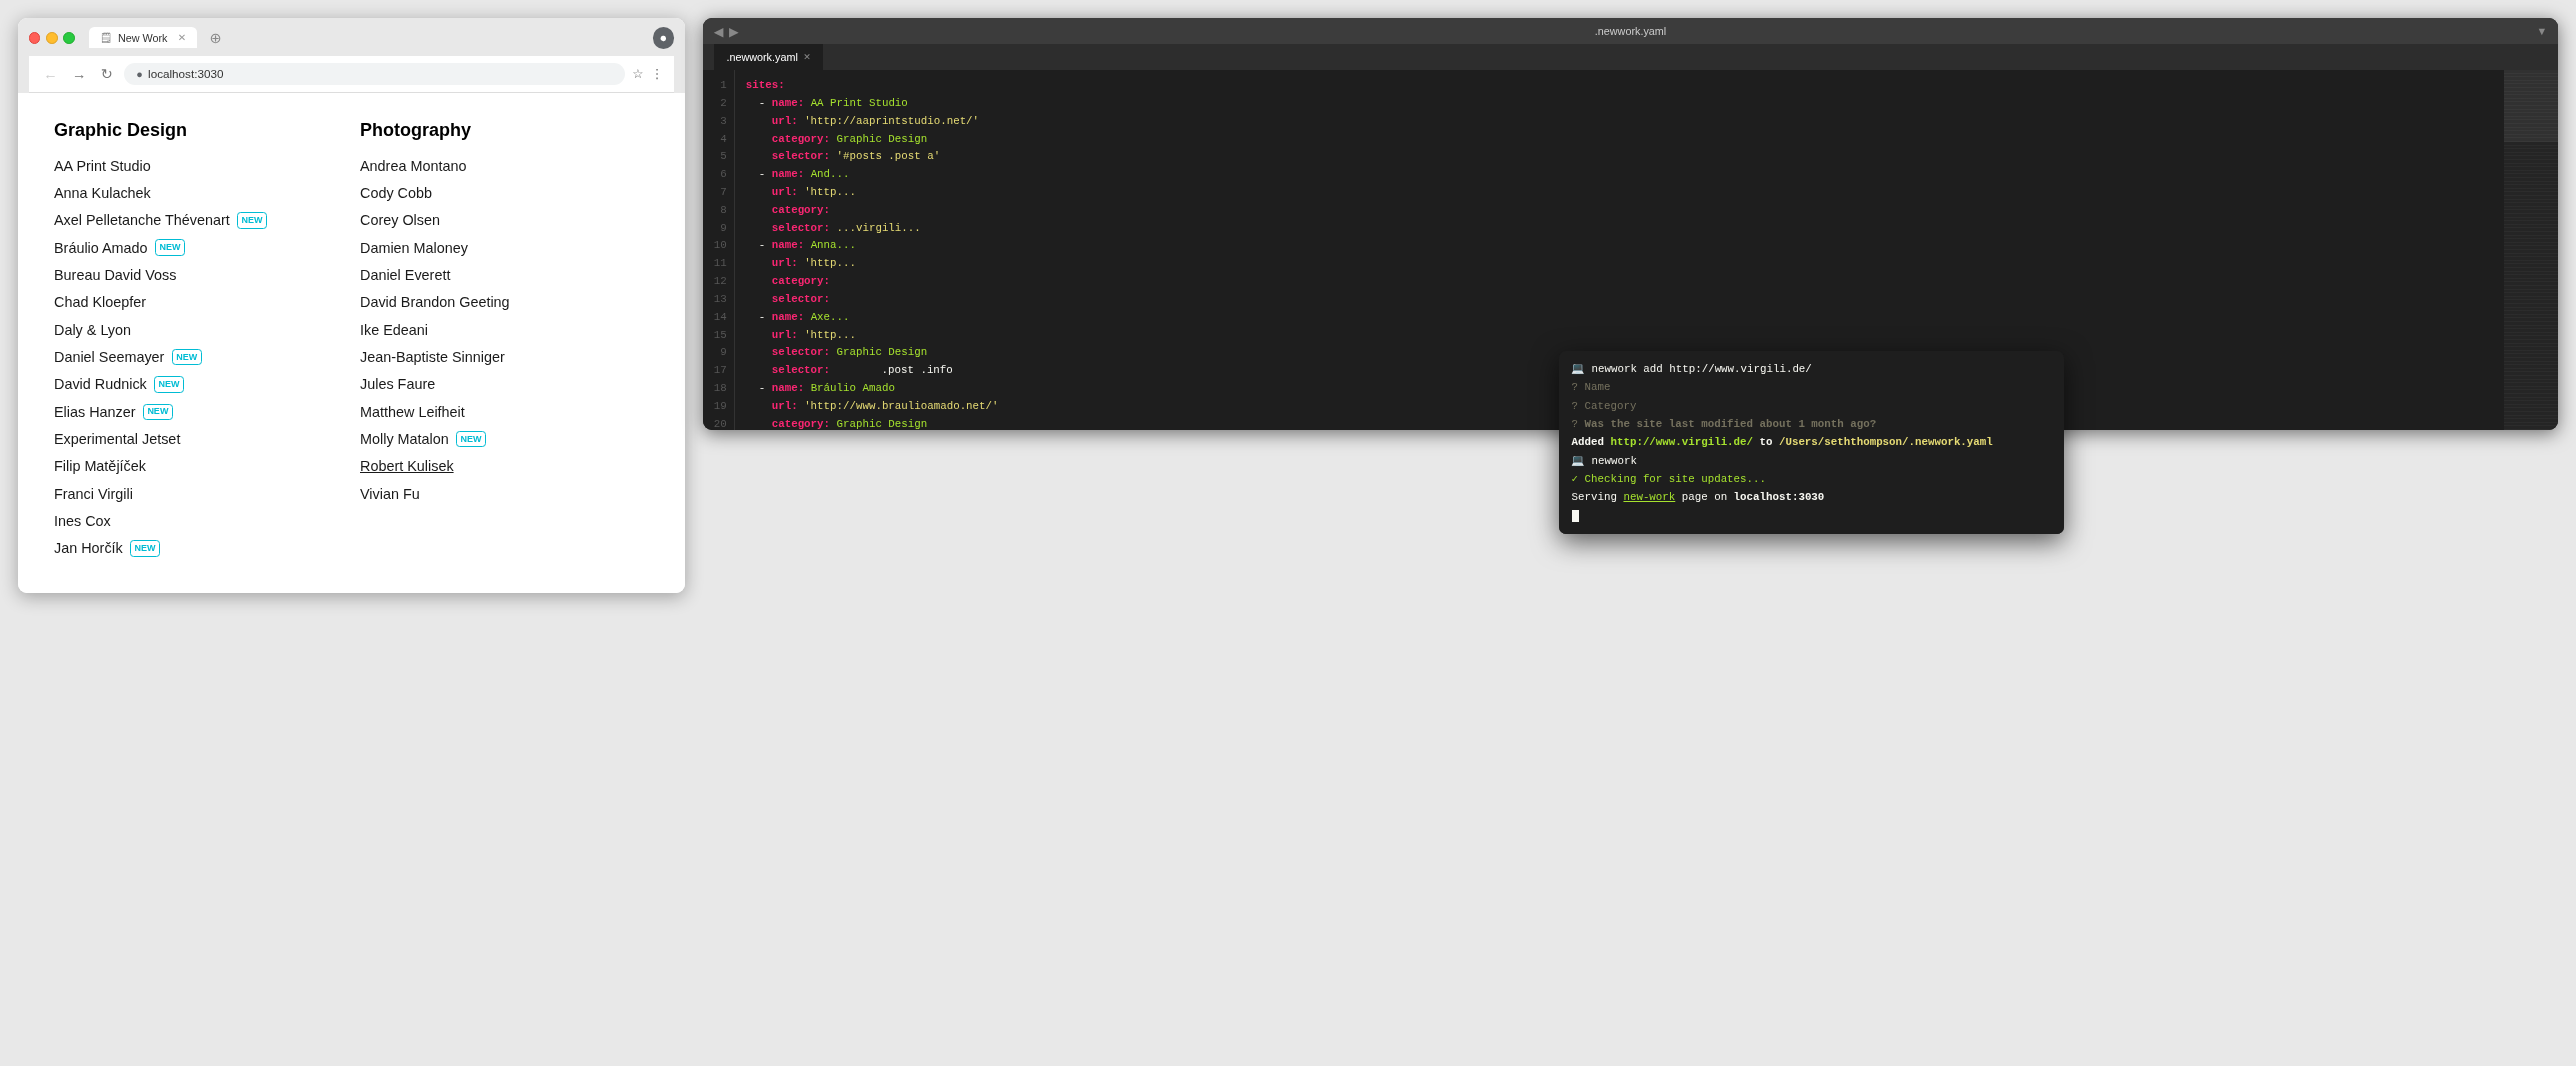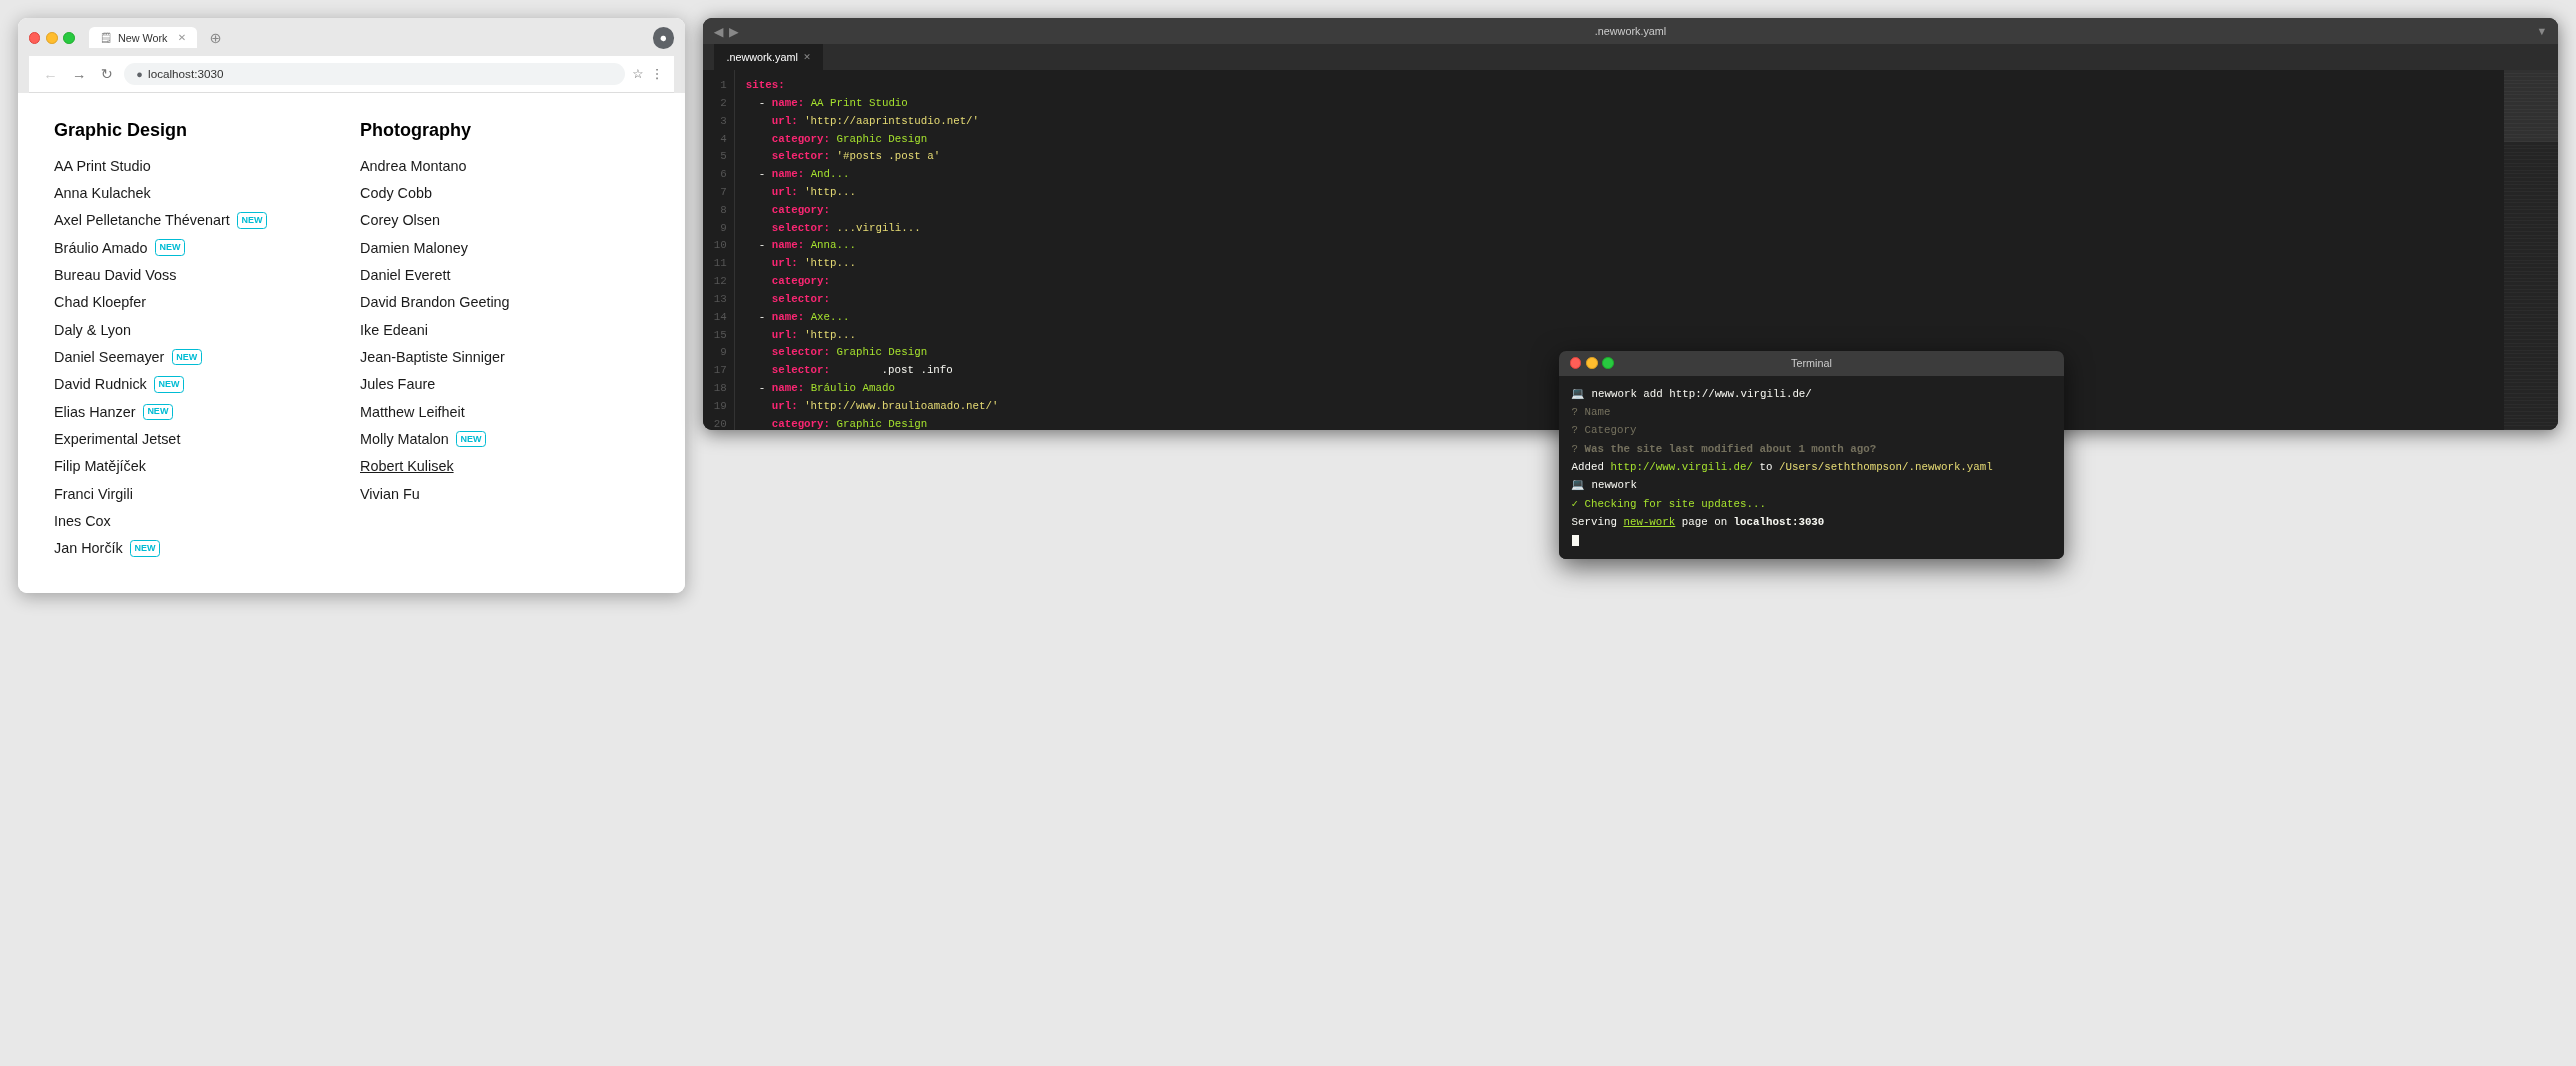--- a/index.html
+++ b/index.html
@@ -380,21 +380,21 @@
       padding: 9px 12.6px;
       line-height: 1.7;
       color: #f8f8f2;
       background: #1e1e1e;
     }
 
     .term-prompt { color: #7ec8e3; }
     .term-cmd { color: #f8f8f2; font-weight: normal; text-align: right; }
     .term-url { color: #a6e22e; }
     .term-question { color: #75715e; }
-    .term-added { color: #f8f8f2; }
+    .term-added { color: #f8f8f2; font-weight: bold; }
     .term-path { color: #e6db74; }
     .term-check { color: #a6e22e; }
     .term-serving { color: #f8f8f2; }
     .term-newwork { color: #a6e22e; text-decoration: underline; }
     .term-localhost { font-weight: bold; }
     .term-cursor {
       display: inline-block;
       width: 7.2px;
       height: 11.7px;
       background: #f8f8f2;
@@ -596,28 +596,20 @@
         </div>
       <div class="code-area" id="code-area"><span class="code-line"><span class="y-key">sites:</span></span><span class="code-line">  <span class="y-dash">-</span> <span class="y-key">name:</span> <span class="y-value">AA Print Studio</span></span><span class="code-line">    <span class="y-key">url:</span> <span class="y-string">'http://aaprintstudio.net/'</span></span><span class="code-line">    <span class="y-key">category:</span> <span class="y-value">Graphic Design</span></span><span class="code-line">    <span class="y-key">selector:</span> <span class="y-string">'#posts .post a'</span></span><span class="code-line">  <span class="y-dash">-</span> <span class="y-key">name:</span> <span class="y-value">And...</span></span><span class="code-line">    <span class="y-key">url:</span> <span class="y-string">'http...</span></span><span class="code-line">    <span class="y-key">category:</span></span><span class="code-line">    <span class="y-key">selector:</span> <span class="y-string">...virgili...</span></span><span class="code-line">  <span class="y-dash">-</span> <span class="y-key">name:</span> <span class="y-value">Anna...</span></span><span class="code-line">    <span class="y-key">url:</span> <span class="y-string">'http...</span></span><span class="code-line">    <span class="y-key">category:</span></span><span class="code-line">    <span class="y-key">selector:</span></span><span class="code-line">  <span class="y-dash">-</span> <span class="y-key">name:</span> <span class="y-value">Axe...</span></span><span class="code-line">    <span class="y-key">url:</span> <span class="y-string">'http...</span></span><span class="code-line">    <span class="y-key">selector:</span> <span class="y-value">Graphic Design</span></span><span class="code-line">    <span class="y-key">selector:</span> <span class="y-plain">.post .info</span></span><span class="code-line">  <span class="y-dash">-</span> <span class="y-key">name:</span> <span class="y-value">Bráulio Amado</span></span><span class="code-line">    <span class="y-key">url:</span> <span class="y-string">'http://www.braulioamado.net/'</span></span><span class="code-line">    <span class="y-key">category:</span> <span class="y-value">Graphic Design</span></span></div>
       <div class="minimap">
         <div class="minimap-content"></div>
         <div class="minimap-highlight"></div>
       </div>
     </div>
   </div>
 
   <div class="terminal-window">
-    <div class="terminal-titlebar">
-      <div class="term-traffic-lights">
-        <div class="traffic-light tl-red"></div>
-        <div class="traffic-light tl-yellow"></div>
-        <div class="traffic-light tl-green"></div>
-      </div>
-      <span class="terminal-title">Terminal</span>
-    </div>
     <div class="terminal-body" id="terminal-body">
         <div><span class="term-prompt">💻 </span><span class="term-cmd">newwork add http://www.virgili.de/</span></div>
 <div><span class="term-question">? Name</span></div>
 <div><span class="term-question">? Category</span></div>
 <div><span class="term-question">? <strong>Was the site last modified about 1 month ago?</strong></span></div>
 <div><span class="term-added">Added <span class="term-url">http://www.virgili.de/</span> to <span class="term-path">/Users/seththompson/.newwork.yaml</span></span></div>
 <div><span class="term-prompt">💻 </span><span class="term-cmd">newwork</span></div>
 <div><span class="term-check">✓ Checking for site updates...</span></div>
 <div><span class="term-serving">Serving <span class="term-newwork">new-work</span> page on <span class="term-localhost">localhost:3030</span></span></div>
 <div><span class="term-cursor"></span></div>

